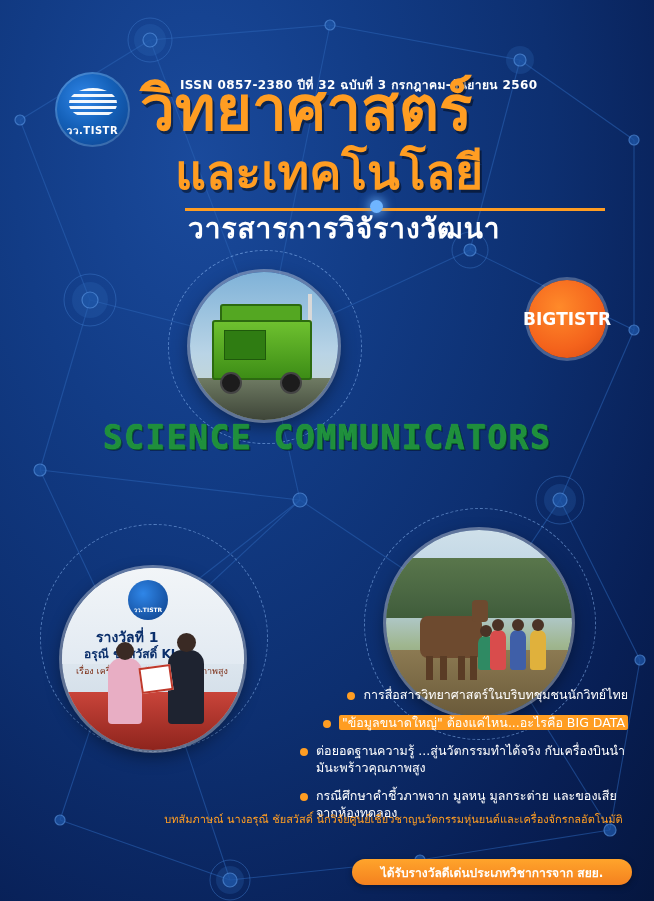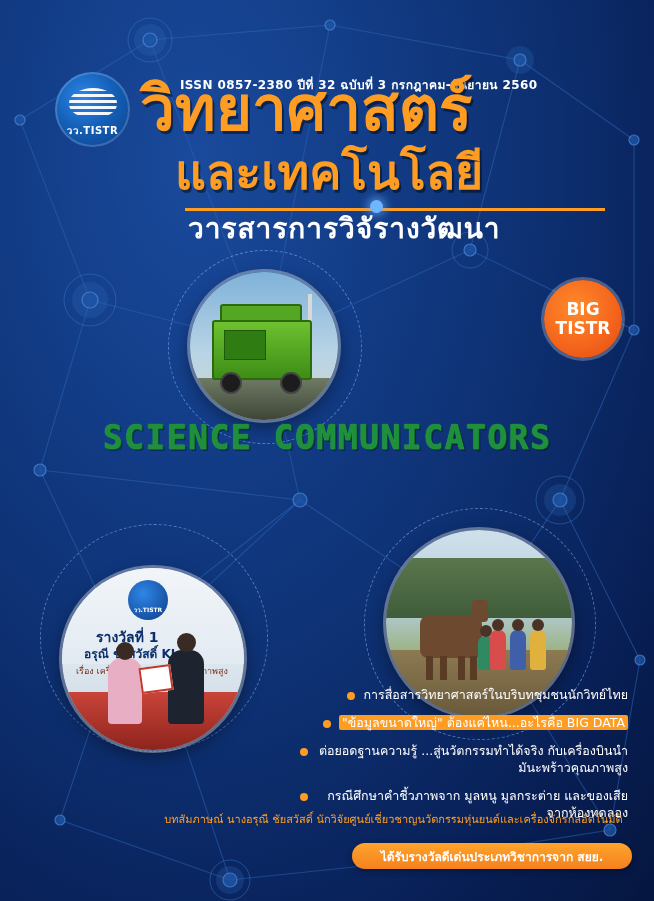--- a/index.html
+++ b/index.html
@@ -62,23 +62,23 @@
     color:#ffffff;font-size:28px;line-height:32px;font-weight:bold;letter-spacing:1px;
     white-space:nowrap;
   }
   .subtitle-dot{
     position:absolute;left:370px;top:200px;width:13px;height:13px;border-radius:50%;
     background:#6fb5ff;box-shadow:0 0 10px 3px rgba(110,180,255,.6);
   }
 
   
   .bigdata{
-    position:absolute;right:32px;top:280px;width:78px;height:78px;border-radius:50%;
+    position:absolute;right:48px;top:280px;width:78px;height:78px;border-radius:50%;
     background:radial-gradient(circle at 40% 35%, #ff8a2a 0%, #f4631c 60%, #d94a10 100%);
-    color:#ffffff;display:flex;flex-direction:column;align-items:center;justify-content:center;
+    color:#ffffff;display:flex;flex-direction:row;align-items:center;justify-content:center;
     font-weight:bold;font-size:17px;line-height:19px;text-align:left;
     box-shadow:0 0 0 3px rgba(255,255,255,.25);
   }
 
   
   .bubble{position:absolute;border-radius:50%;overflow:hidden;box-shadow:0 0 0 3px rgba(255,255,255,.35), 0 6px 18px rgba(0,0,0,.45);}
   .bubble .inner{position:absolute;inset:0;}
   .bubble-ring{position:absolute;border-radius:50%;border:1px dashed rgba(150,195,255,.5);}
 
   
@@ -133,30 +133,30 @@
     text-shadow:
       0 0 1px #2fbf55,
       1px 1px 0 #0b5f23,
       2px 2px 0 rgba(0,0,0,.35);
   }
 
   
   .bullets{position:absolute;left:300px;right:26px;top:686px;}
   .bline{display:flex;align-items:flex-start;margin-bottom:11px;justify-content:flex-end;}
   .bdot{flex:0 0 auto;width:8px;height:8px;border-radius:50%;background:#ff9d22;margin-top:6px;margin-right:8px;}
-  .btext{color:#ffffff;font-size:12.5px;line-height:17px;text-align:right;}
+  .btext{color:#ffffff;font-size:12.5px;line-height:17px;text-align:left;}
   .btext .hl{background:#ff9d22;color:#ffffff;padding:0 3px;border-radius:2px;}
   .byline{
     position:absolute;left:150px;right:17px;top:812px;text-align:center;
     color:#ff9d22;font-size:11px;line-height:15px;
   }
 
   
   .banner{
-    position:absolute;left:352px;right:22px;bottom:32px;height:26px;
+    position:absolute;left:352px;right:22px;bottom:16px;height:26px;
     background:linear-gradient(#ffa42b,#f4811f);
     border-radius:13px;
     display:flex;align-items:center;justify-content:center;
     color:#ffffff;font-size:12px;font-weight:bold;
     box-shadow:0 2px 6px rgba(0,0,0,.35);
   }
 </style>
 </head>
 <body>
 

